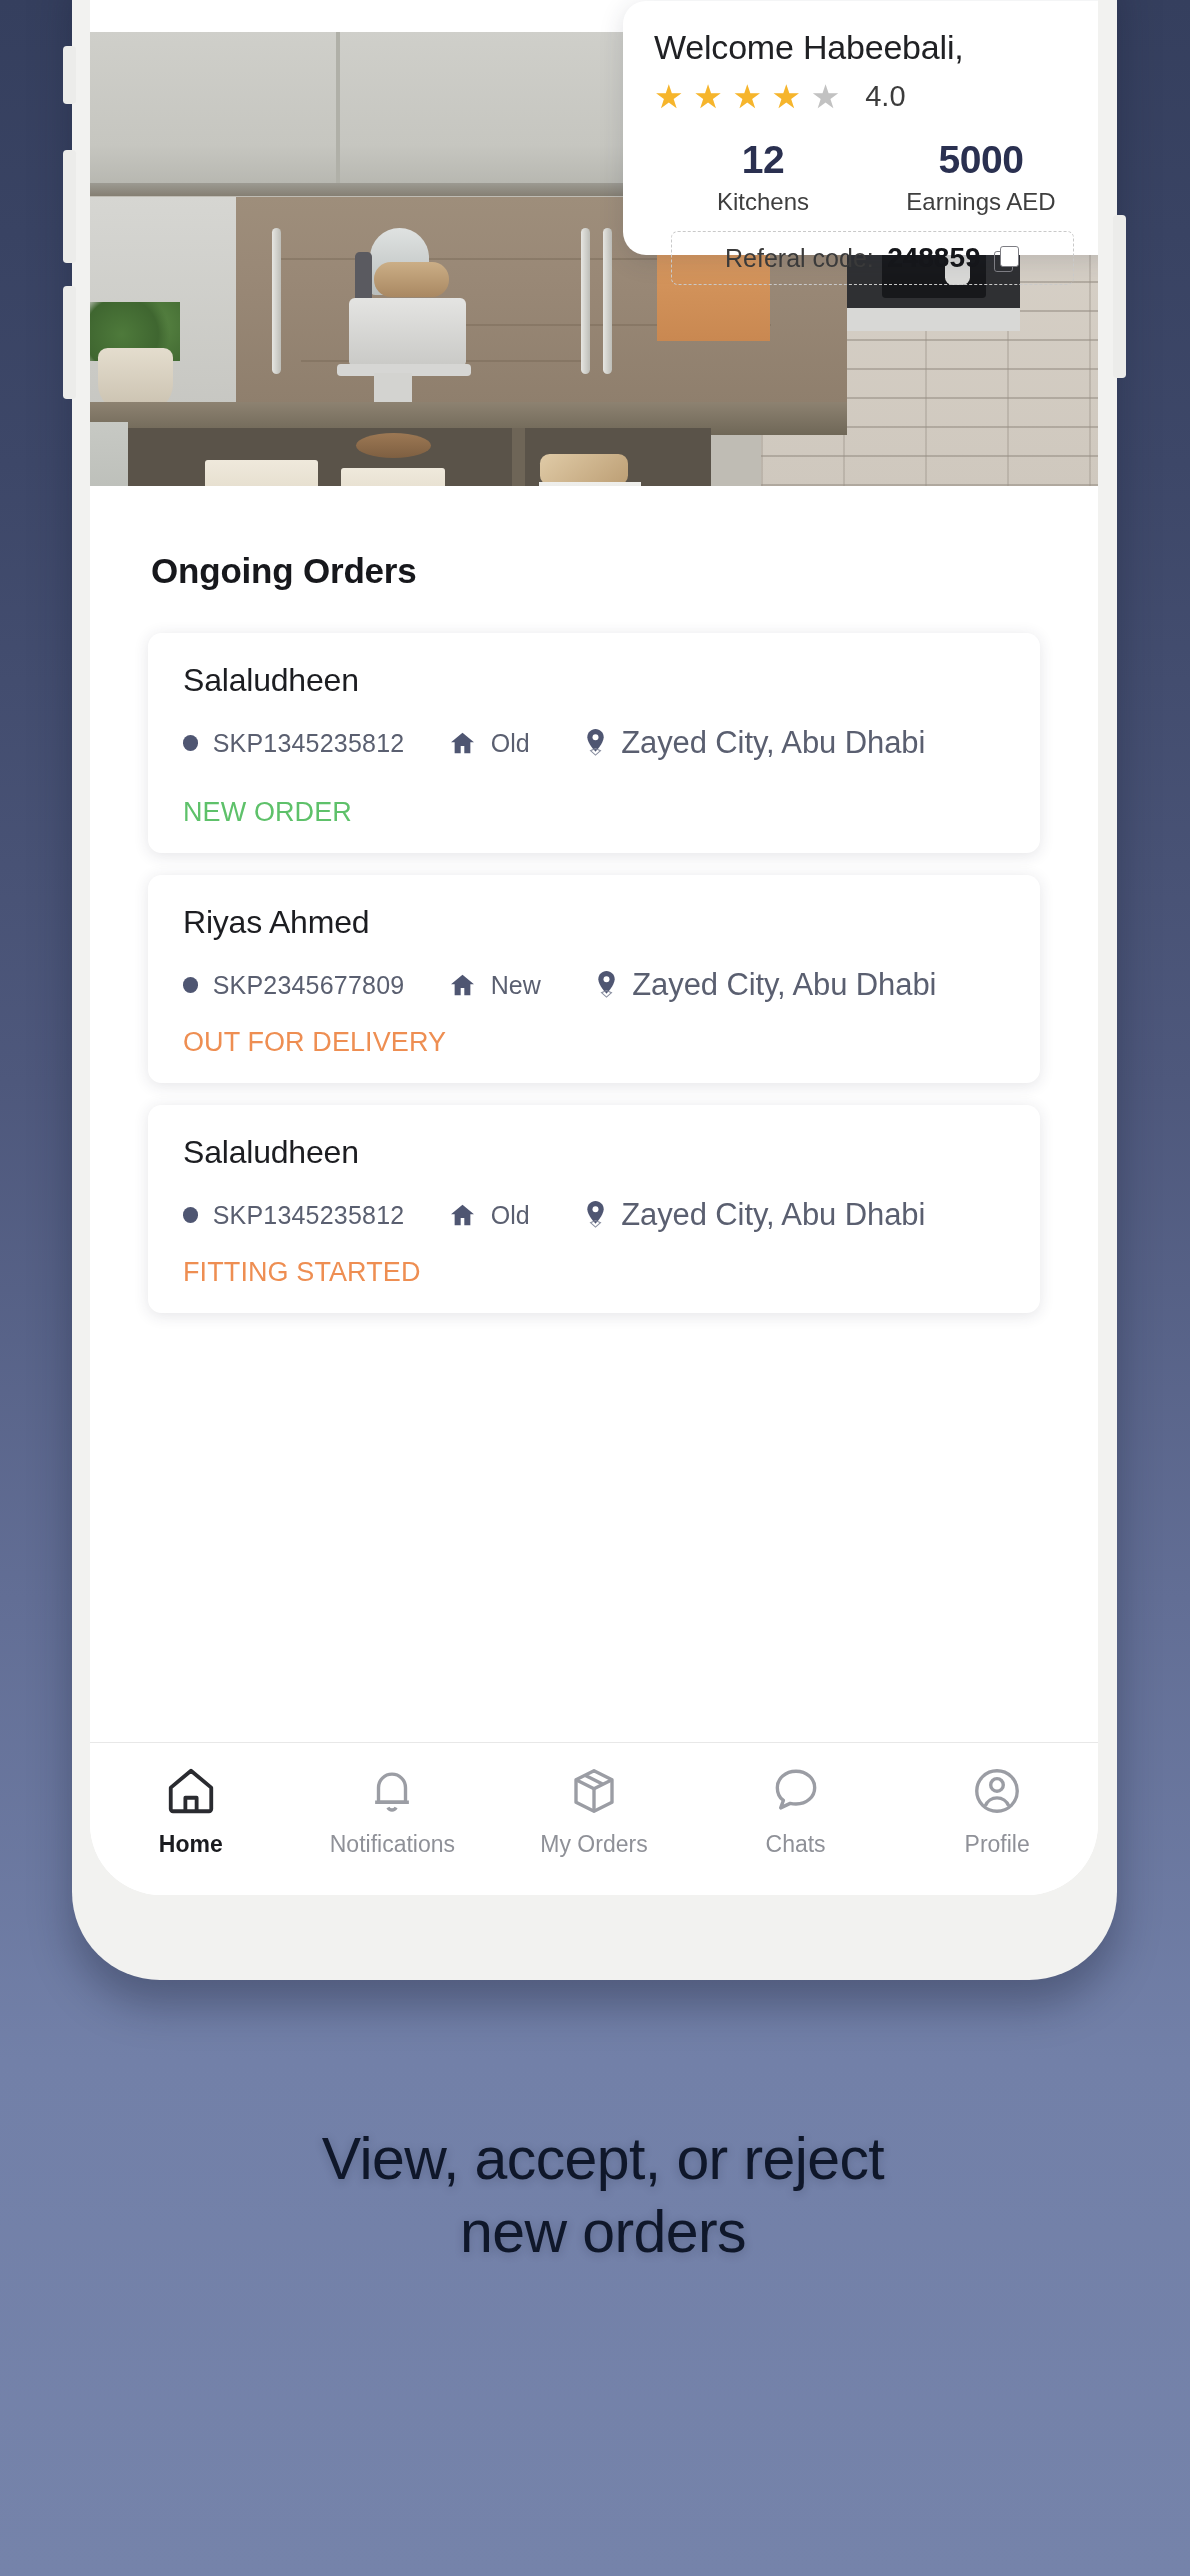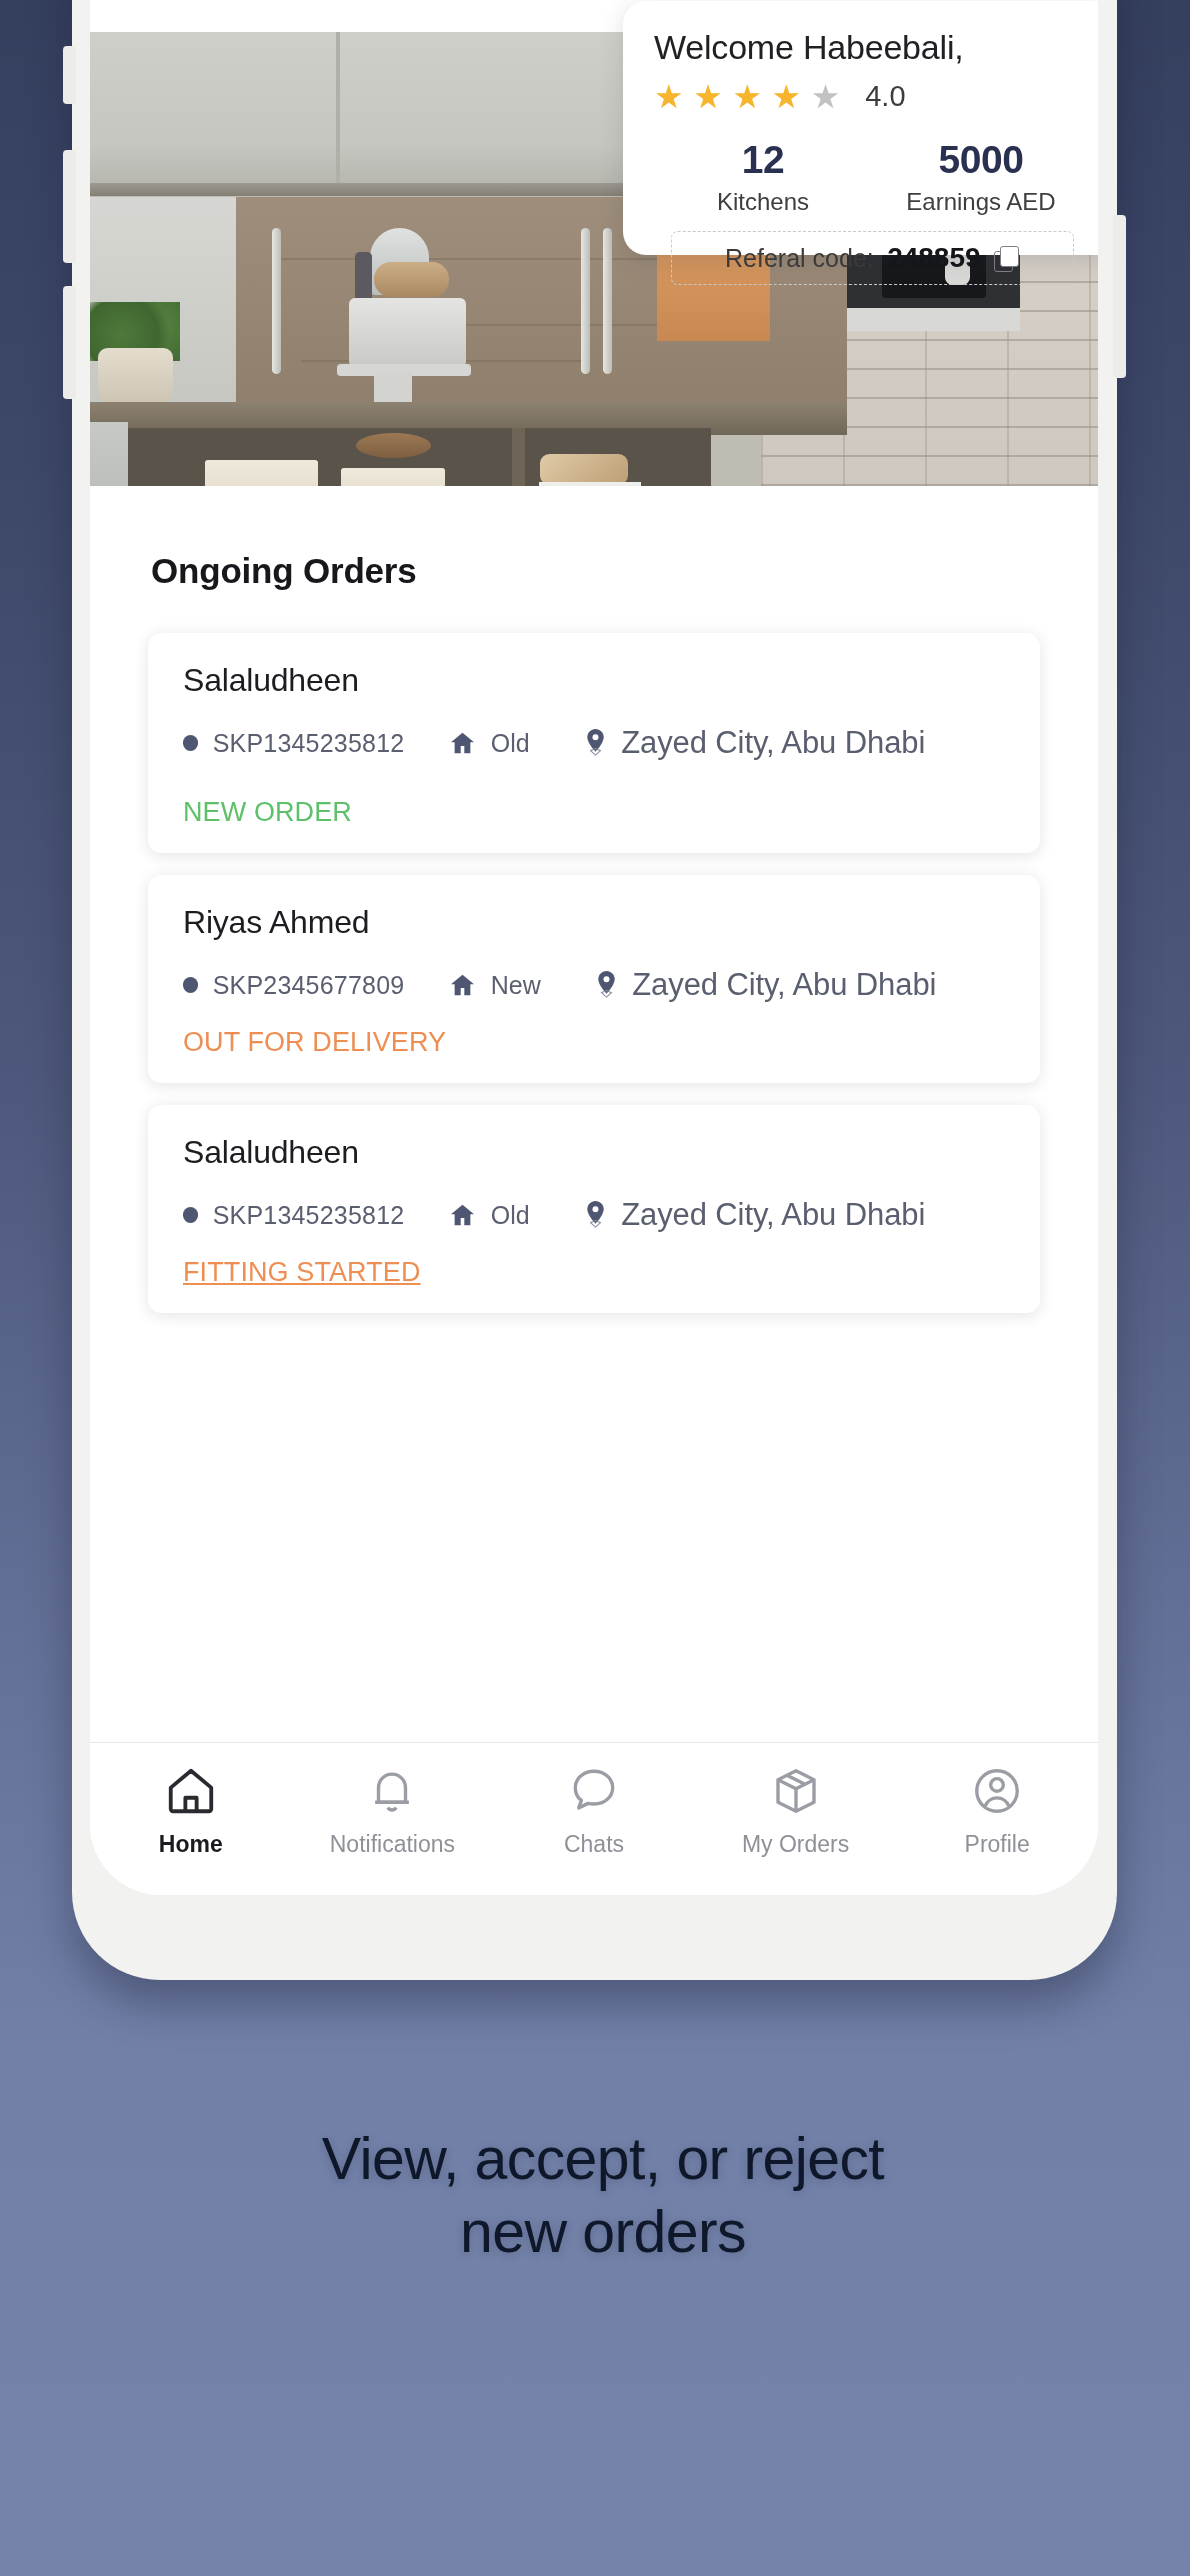--- a/index.html
+++ b/index.html
@@ -129,21 +129,21 @@
   .order-meta{ display:flex; align-items:center; margin-top:26px; }
   .meta-dot{ width:15.3px; height:15.3px; border-radius:50%; background:#4F5672; margin-right:14.4px; }
   .meta-id{ font-size:25px; color:#5A5F70; letter-spacing:0.2px; }
   .meta-home-icon{ margin-left:44px; margin-right:13.4px; display:flex; }
   .meta-type{ font-size:25px; color:#5A5F70; }
   .meta-pin-icon{ margin-left:52px; margin-right:12.5px; display:flex; }
   .meta-location{ font-size:31px; color:#5A5F70; letter-spacing:-0.1px; }
   .order-status{ margin-top:24px; font-size:27px; letter-spacing:0.1px; }
   .status-new{ color:#5EC16A;margin-top:36px; }
   .status-delivery{ color:#EE8E52; }
-  .status-fitting{ color:#EE8E52;text-decoration:underline; }
+  .status-fitting{ color:#EE8E52; }
 
   
   #bottom-nav{
     position:absolute; left:0; bottom:0; width:1008px; height:153px;
     background:#FFFFFF; border-top:1.9px solid #E8E8E8;
     display:flex; align-items:flex-start; padding-top:21px;
   }
   .nav-item{ flex:1; display:flex; flex-direction:column; align-items:center; gap:13.4px; }
   .nav-label{ font-size:23px; color:#8F9198; }
   .nav-item.active .nav-label{ color:#1A1B1F; font-weight:bold; }
@@ -347,40 +347,40 @@
             <path d="M4.5 17h15"></path>
             <path d="M10.2 19.3a2 2 0 0 0 3.6 0"></path>
           </svg>
         </span>
         <span class="nav-label">Notifications</span>
       </div>
 
       <div class="nav-item">
         <span class="nav-icon">
           <svg width="54" height="54" viewBox="0 0 24 24" fill="none" stroke="#9B9DA4" stroke-width="1.5" stroke-linejoin="round">
-            <path d="M12 3.2c4.7 0 8.3 3.2 8.3 7.3s-3.6 7.3-8.3 7.3c-.9 0-1.8-.1-2.6-.3l-4.2 2 1.2-3.3C4.6 14.9 3.7 13 3.7 10.5 3.7 6.4 7.3 3.2 12 3.2z"></path>
-          </svg>
-        </span>
-        <span class="nav-label">Chats</span>
-      </div>
-
-      <div class="nav-item">
-        <span class="nav-icon">
-          <svg width="54" height="54" viewBox="0 0 24 24" fill="none" stroke="#9B9DA4" stroke-width="1.5" stroke-linejoin="round">
             <path d="M12 3l8 4v10l-8 4-8-4V7z"></path>
             <path d="M4 7l8 4 8-4"></path>
             <path d="M12 11v10"></path>
             <path d="M8.2 5.1l8 4"></path>
           </svg>
         </span>
         <span class="nav-label">My Orders</span>
       </div>
 
       <div class="nav-item">
         <span class="nav-icon">
+          <svg width="54" height="54" viewBox="0 0 24 24" fill="none" stroke="#9B9DA4" stroke-width="1.5" stroke-linejoin="round">
+            <path d="M12 3.2c4.7 0 8.3 3.2 8.3 7.3s-3.6 7.3-8.3 7.3c-.9 0-1.8-.1-2.6-.3l-4.2 2 1.2-3.3C4.6 14.9 3.7 13 3.7 10.5 3.7 6.4 7.3 3.2 12 3.2z"></path>
+          </svg>
+        </span>
+        <span class="nav-label">Chats</span>
+      </div>
+
+      <div class="nav-item">
+        <span class="nav-icon">
           <svg width="54" height="54" viewBox="0 0 24 24" fill="none" stroke="#9B9DA4" stroke-width="1.5">
             <circle cx="12" cy="12" r="9"></circle>
             <circle cx="12" cy="9.3" r="2.8"></circle>
             <path d="M6.8 18.6a5.6 5.6 0 0 1 10.4 0"></path>
           </svg>
         </span>
         <span class="nav-label">Profile</span>
       </div>
 
     </div>

